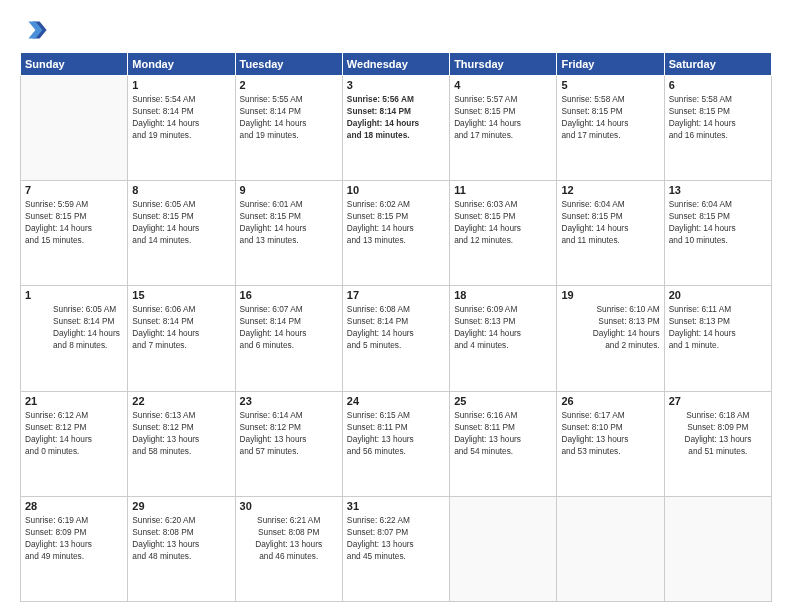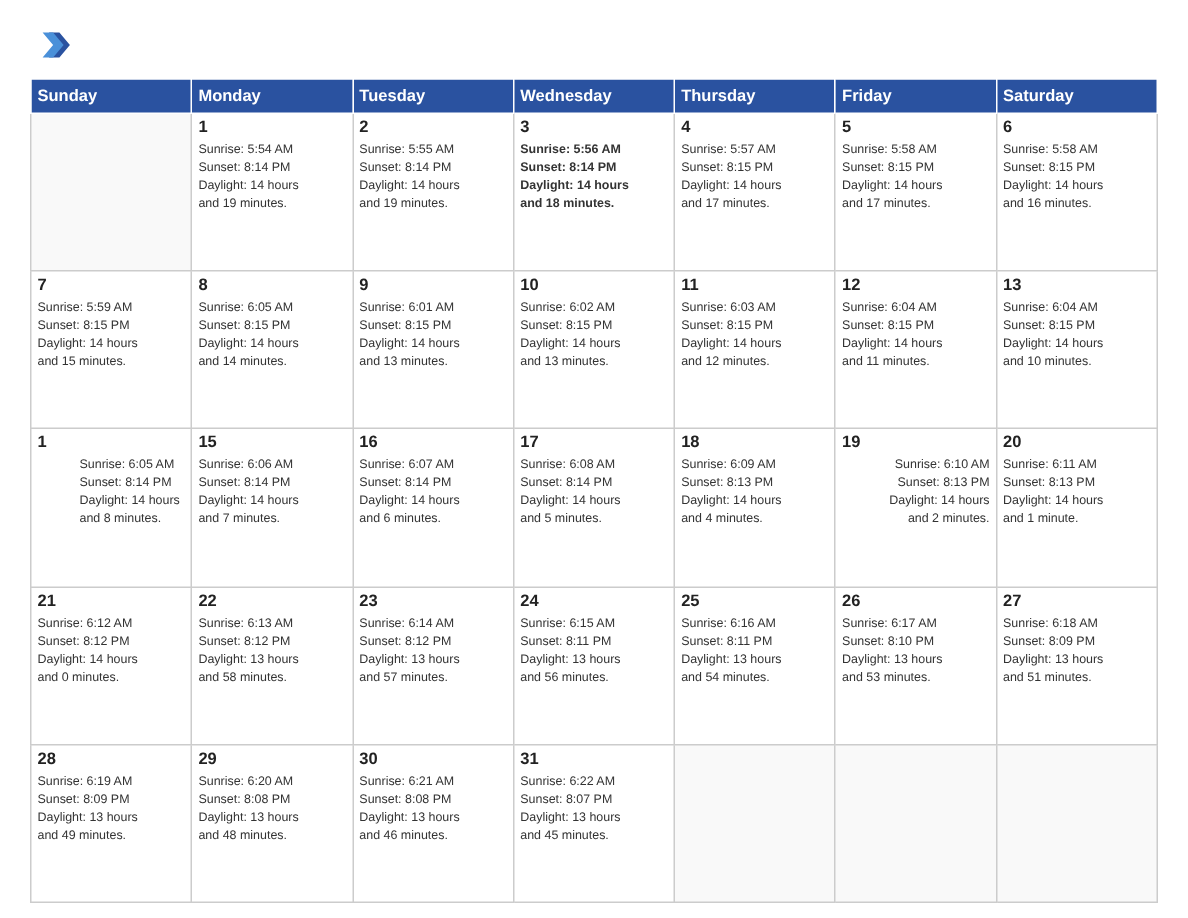--- a/index.html
+++ b/index.html
@@ -313,21 +313,21 @@
           </td>
           <td>
             <span class="day-num">26</span>
             <div class="cell-info" style="white-space: pre-line;">Sunrise: 6:17 AM
 Sunset: 8:10 PM
 Daylight: 13 hours
 and 53 minutes.</div>
           </td>
           <td>
             <span class="day-num">27</span>
-            <div class="cell-info" style="white-space: pre-line;">Sunrise: 6:18 AM
+            <div class="cell-info" style="white-space: pre-line; text-align: center;">Sunrise: 6:18 AM
 Sunset: 8:09 PM
 Daylight: 13 hours
 and 51 minutes.</div>
           </td>
         </tr>
         <tr>
           <td>
             <span class="day-num">28</span>
             <div class="cell-info" style="white-space: pre-line;">Sunrise: 6:19 AM
 Sunset: 8:09 PM
@@ -336,21 +336,21 @@
           </td>
           <td>
             <span class="day-num">29</span>
             <div class="cell-info" style="white-space: pre-line;">Sunrise: 6:20 AM
 Sunset: 8:08 PM
 Daylight: 13 hours
 and 48 minutes.</div>
           </td>
           <td>
             <span class="day-num">30</span>
-            <div class="cell-info" style="white-space: pre-line;">Sunrise: 6:21 AM
+            <div class="cell-info" style="white-space: pre-line; text-align: center;">Sunrise: 6:21 AM
 Sunset: 8:08 PM
 Daylight: 13 hours
 and 46 minutes.</div>
           </td>
           <td>
             <span class="day-num">31</span>
             <div class="cell-info" style="white-space: pre-line;">Sunrise: 6:22 AM
 Sunset: 8:07 PM
 Daylight: 13 hours
 and 45 minutes.</div>

